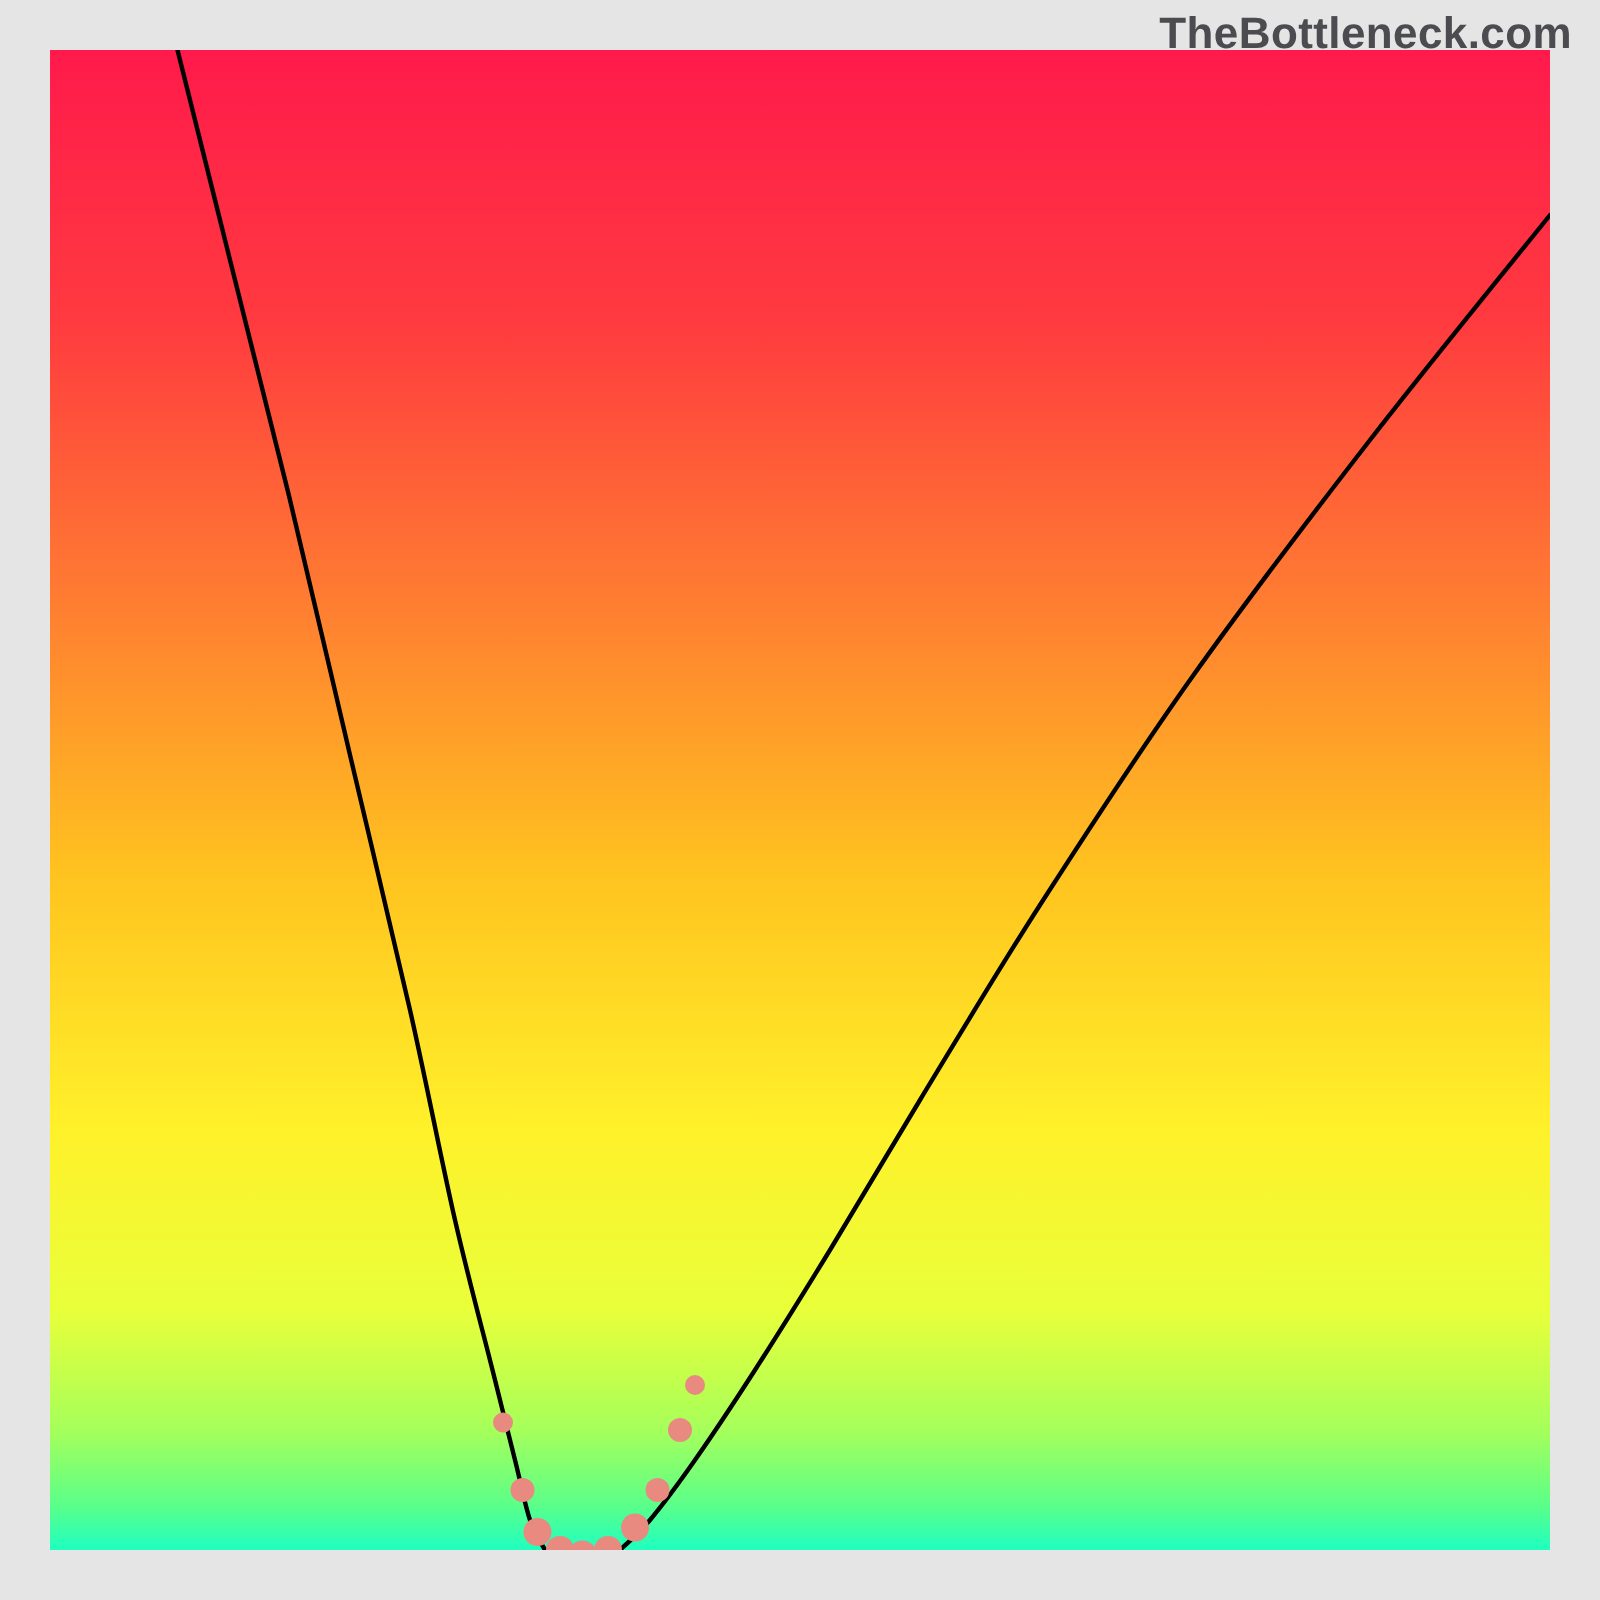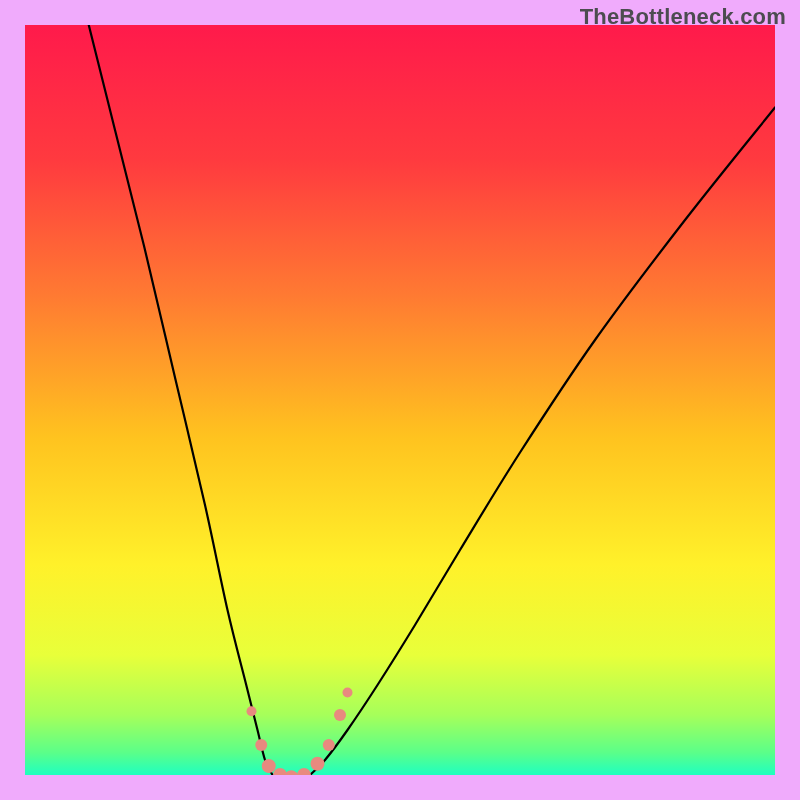--- a/index.html
+++ b/index.html
@@ -1,21 +1,21 @@
 <!DOCTYPE html>
 <html><head>
 <meta charset="utf-8">
 <style>
   * { margin: 0; padding: 0; box-sizing: border-box; }
   html, body { width: 800px; height: 800px; overflow: hidden; background: #000; }
   .frame {
     position: relative;
     width: 800px;
     height: 800px;
-    background: #f0abfc;
+    background: #e5e5e5;
   }
   .watermark {
     position: absolute;
     top: 4px;
     right: 14px;
     font-family: Arial, Helvetica, sans-serif;
     font-size: 22px;
     font-weight: 600;
     color: #4c4c50;
     letter-spacing: 0.2px;

